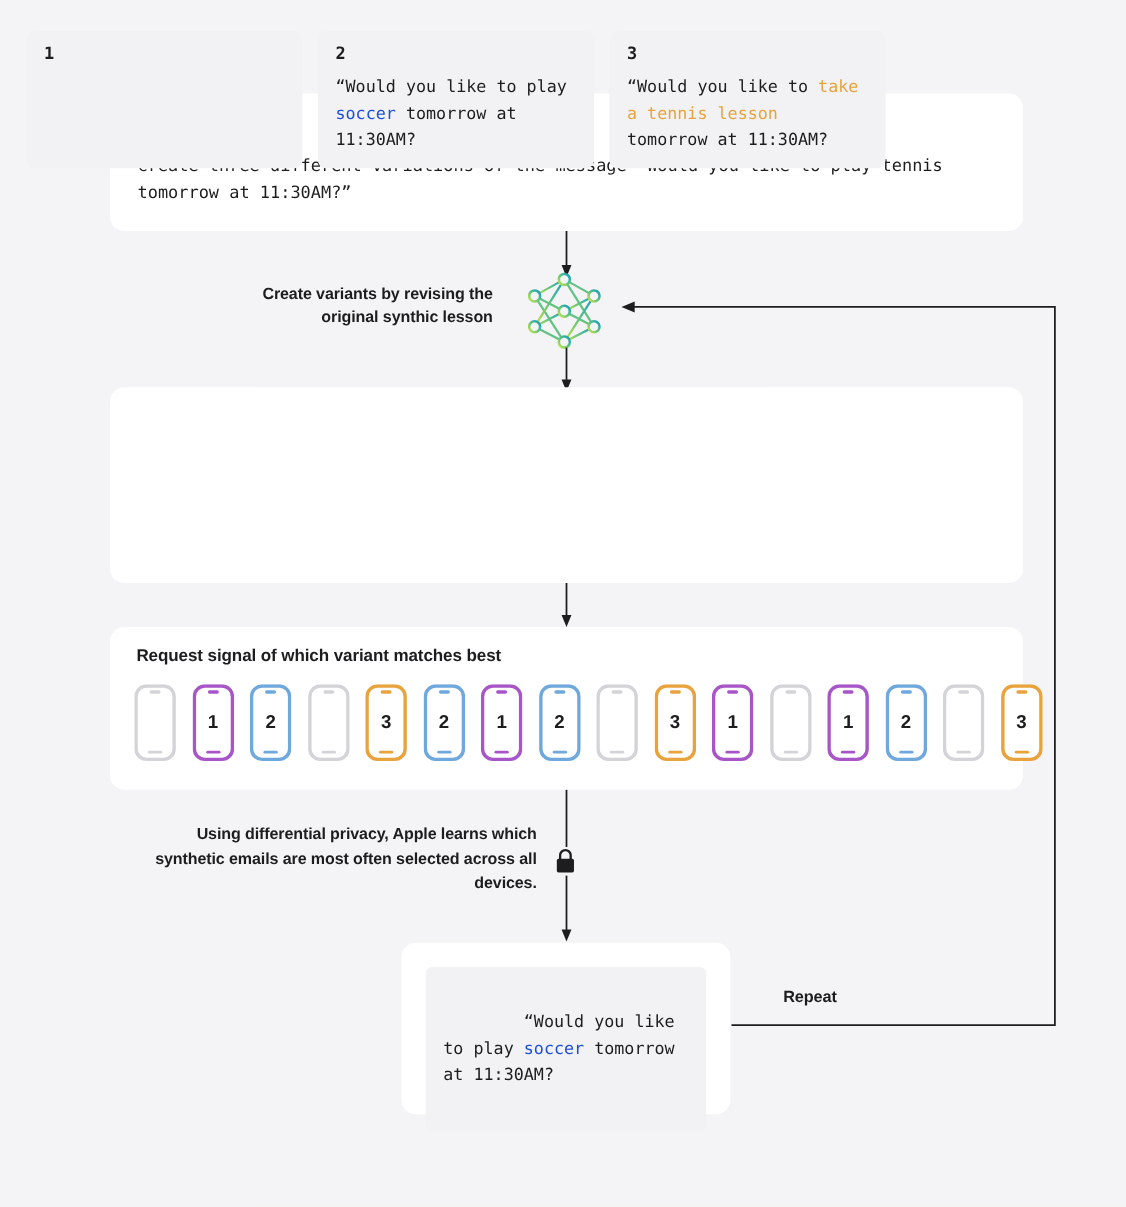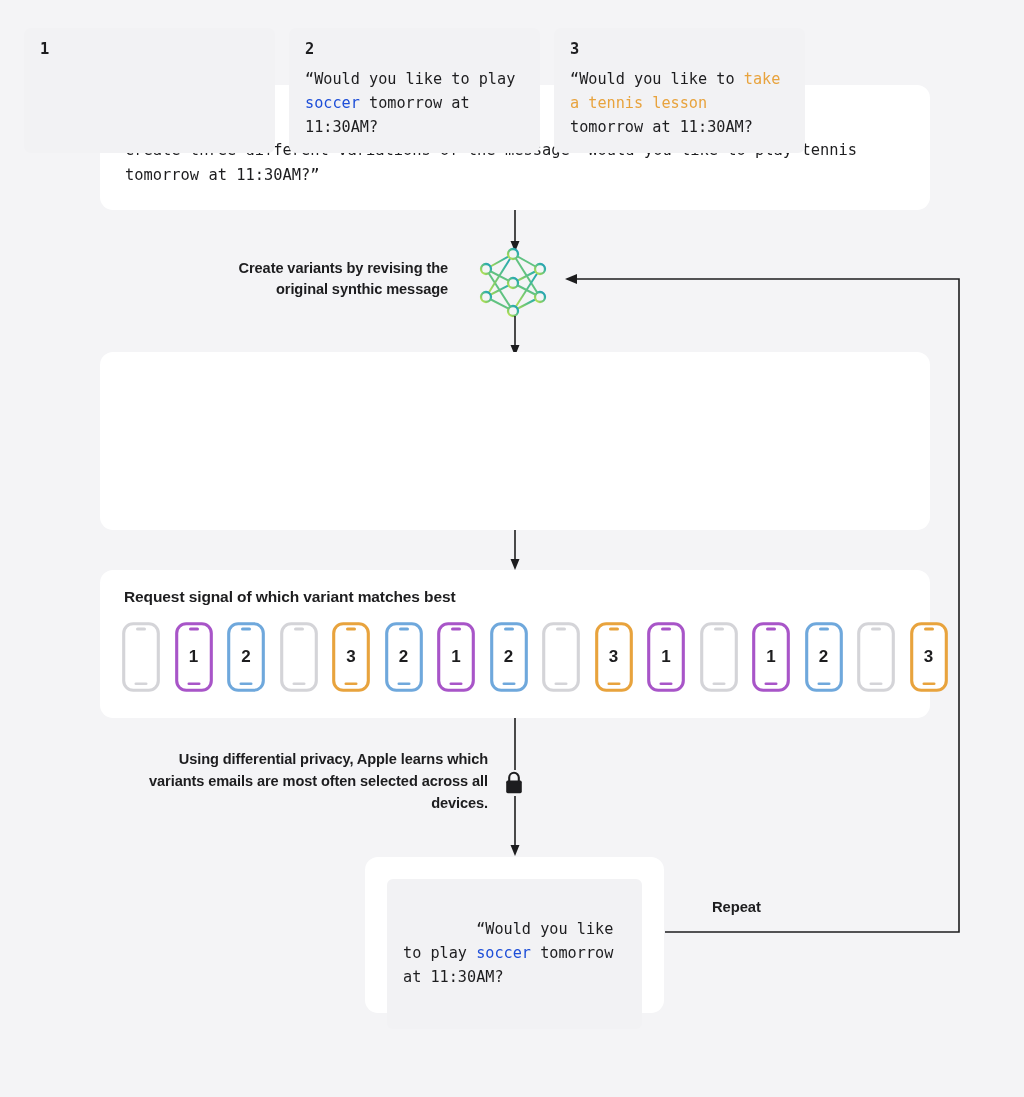--- a/index.html
+++ b/index.html
@@ -182,21 +182,21 @@
   <div class="panel" id="prompt-panel">
     <div class="panel-heading">Prompt</div>
     <div class="mono" id="prompt-text">Create three different variations of the message “Would you like to play tennis tomorrow at 11:30AM?”</div>
   </div>
 
   <svg class="arrow-svg" style="left:505px; top:210px;" width="20" height="44">
     <line x1="10" y1="0" x2="10" y2="33" stroke="#1d1d1f" stroke-width="1.6"></line>
     <polygon points="10,42 5.5,31 14.5,31" fill="#1d1d1f"></polygon>
   </svg>
 
-  <div id="nn-label">Create variants by revising the original synthic message</div>
+  <div id="nn-label">Create variants by revising the original synthic lesson</div>
 
   <div id="nn-icon">
     <svg width="70" height="72" viewBox="0 0 70 72">
       <defs>
         <linearGradient id="nnGrad" x1="0" y1="1" x2="1" y2="0">
           <stop offset="0%" stop-color="#c6e84f"></stop>
           <stop offset="35%" stop-color="#7ecb6a"></stop>
           <stop offset="70%" stop-color="#3ab6a0"></stop>
           <stop offset="100%" stop-color="#1a96bd"></stop>
         </linearGradient>
@@ -383,21 +383,21 @@
           <rect x="12.5" y="60.5" width="13" height="2.6" rx="1.3" fill="#e8a33d"></rect>
         </svg>
         <div class="phone-num">3</div>
       </div>
     </div>
 
   <svg class="arrow-svg" style="left:505px; top:718px;" width="20" height="52">
     <line x1="10" y1="0" x2="10" y2="52" stroke="#1d1d1f" stroke-width="1.6"></line>
   </svg>
 
-  <div id="dp-label">Using differential privacy, Apple learns which variants emails are most often selected across all devices.</div>
+  <div id="dp-label">Using differential privacy, Apple learns which synthetic emails are most often selected across all devices.</div>
 
   <div id="lock-icon">
     <svg width="22" height="26" viewBox="0 0 22 26">
       <path d="M6.2 11 V7.6 a4.8 4.8 0 0 1 9.6 0 V11" fill="none" stroke="#1d1d1f" stroke-width="2.1"></path>
       <rect x="3.2" y="10.6" width="15.6" height="12.6" rx="1.6" fill="#1d1d1f"></rect>
     </svg>
   </div>
 
   <svg class="arrow-svg" style="left:505px; top:796px;" width="20" height="62">
     <line x1="10" y1="0" x2="10" y2="51" stroke="#1d1d1f" stroke-width="1.6"></line>

